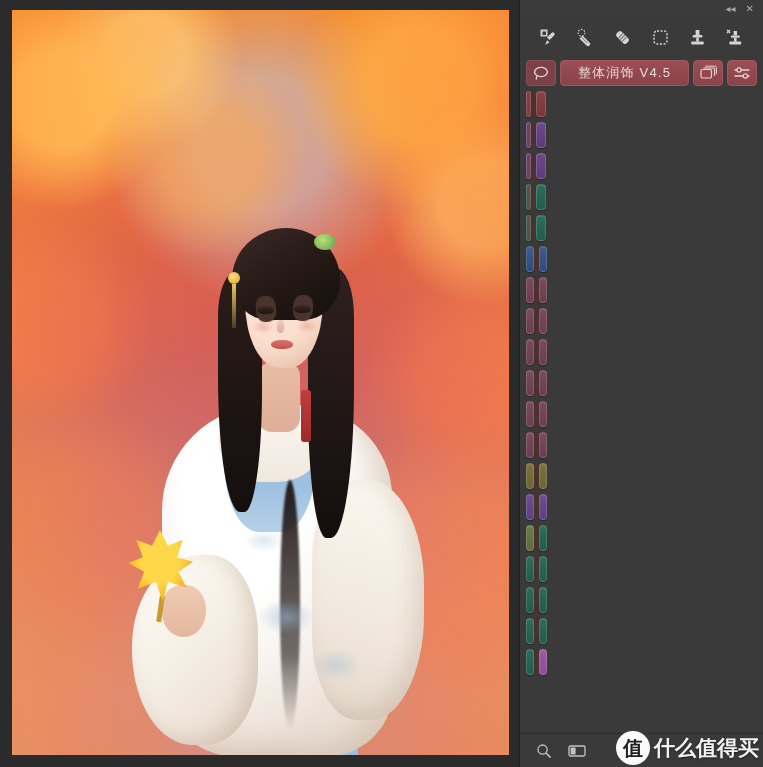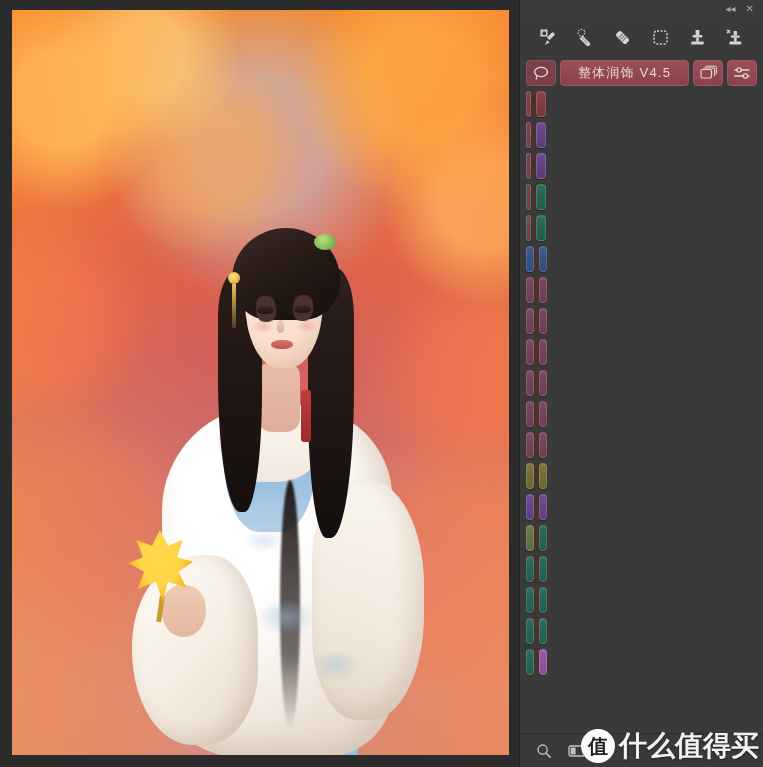--- a/index.html
+++ b/index.html
@@ -383,21 +383,21 @@
     pointer-events: none;
   }
   #wm-badge {
     width: 34px; height: 34px; border-radius: 50%;
     background: #fbfbfb;
     display: flex; align-items: center; justify-content: center;
     color: #222; font-size: 20px; font-weight: 700;
     font-family: "DejaVu Sans", sans-serif;
   }
   #wm-text {
-    color: #f2f2f2; font-size: 28px; font-weight: 700;
+    color: #f2f2f2; font-size: 21px; font-weight: 700;
     letter-spacing: 0px;
     text-shadow: 0 1px 2px rgba(0,0,0,.55);
     font-family: "DejaVu Sans", sans-serif;
     text-align: center;
   }
 </style>
 </head>
 <body>
 
 <div id="app">

